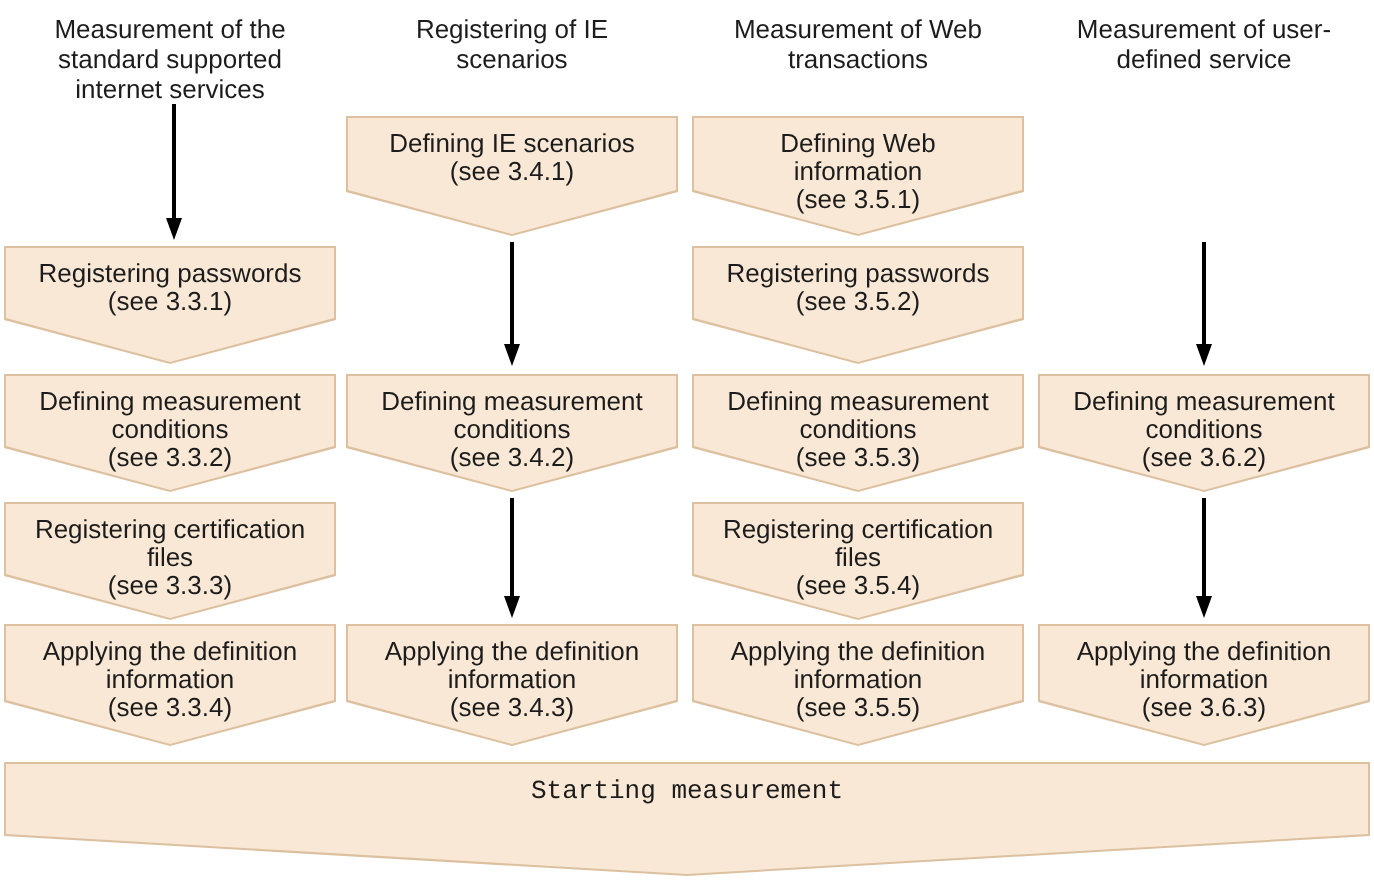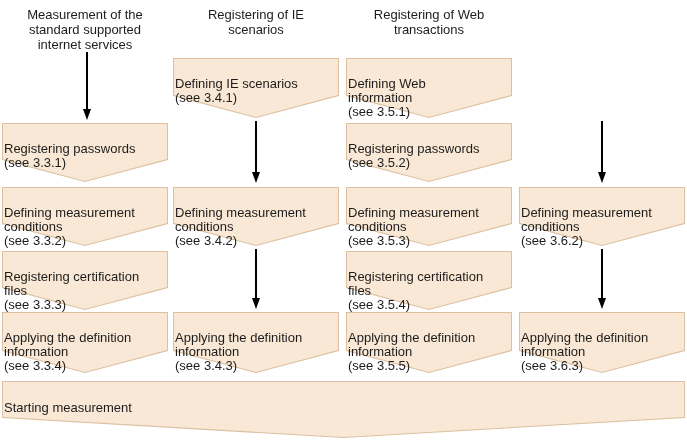--- a/index.html
+++ b/index.html
@@ -46,28 +46,28 @@
   .footer-box .chev-border {
     clip-path: polygon(0 0, 100% 0, 100% calc(100% - 20px), 50% 100%, 0 calc(100% - 20px));
   }
   .footer-box .chev-fill {
     clip-path: polygon(0 0, 100% 0, 100% calc(100% - 20px), 50% 100%, 0 calc(100% - 20px));
   }
   .chev-text {
     position: absolute;
     left: 2px;
     right: 2px;
-    top: 16px;
+    top: 4px;
     padding-top: 3px;
     font-size: 13px;
     line-height: 14px;
-    text-align: left;
+    text-align: center;
     white-space: pre-line;
   }
-  .footer-text { padding-top: 4px; }
+  .footer-text { padding-top: 4px; font-family: Liberation Mono, monospace; }
   .arrow {
     position: absolute;
     width: 9px;
   }
   .arrow-line {
     position: absolute;
     left: 3.5px;
     top: 0;
     bottom: 10px;
     width: 2px;
@@ -87,22 +87,24 @@
 </head>
 <body>
 
 <div class="canvas">
 
   <div class="col-header" style="left:2px">Measurement of the
 standard supported
 internet services</div>
   <div class="col-header" style="left:173px">Registering of IE
 scenarios</div>
-  <div class="col-header" style="left:346px">Registering of Web
+  <div class="col-header" style="left:346px">Measurement of Web
 transactions</div>
+  <div class="col-header" style="left:519px">Measurement of user-
+defined service</div>
 
   <div class="arrow" style="left:82.5px;top:52px;height:68px">
     <div class="arrow-line"></div>
     <div class="arrow-head"></div>
   </div>
   <div class="arrow" style="left:251.5px;top:121px;height:62px">
     <div class="arrow-line"></div>
     <div class="arrow-head"></div>
   </div>
   <div class="arrow" style="left:251.5px;top:249px;height:60px">

